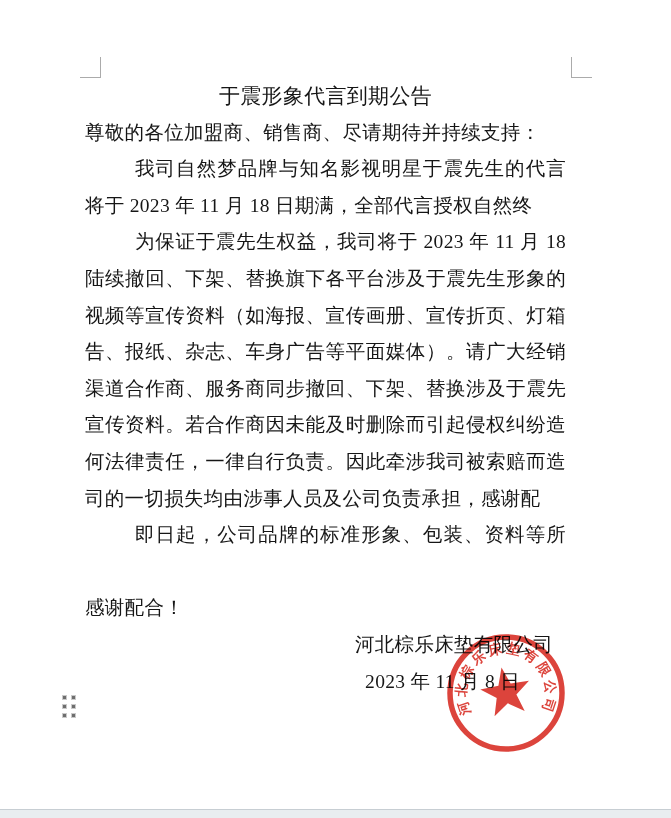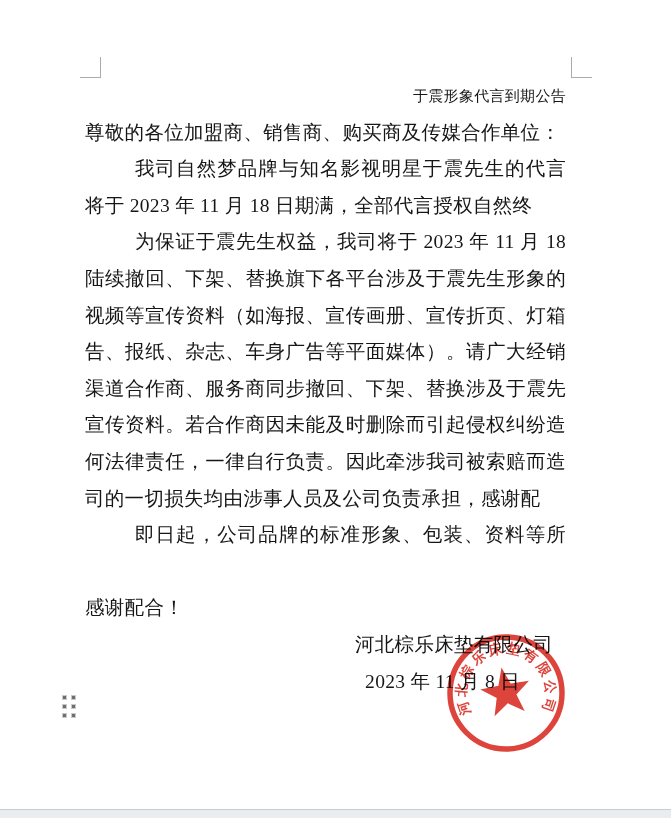--- a/index.html
+++ b/index.html
@@ -25,22 +25,22 @@
   
   .doc-text {
     position: absolute;
     left: 85px; top: 78px;
     width: 481px;
     font-size: 19.5px;
     line-height: 36.6px;
     letter-spacing: 0.3px;
   }
   .doc-title {
-    text-align: right;
-    font-size: 15px;
+    text-align: center;
+    font-size: 21px;
     height: 36.6px;
     line-height: 36.6px;
   }
   .doc-line { height: 36.6px; line-height: 36.6px; overflow: hidden; }
   .st-plain { text-align: left; }
   .st-justify { text-align: justify; text-align-last: justify; }
   .st-indent-justify { text-align: justify; text-align-last: justify; text-indent: 50px; }
   .st-blank { }
   .st-sign { text-align: right; padding-right: 13px; }
   .st-date { text-align: right; padding-right: 46px; }
@@ -79,21 +79,21 @@
 <body>
 
 <div class="page">
 
   <div class="crop-mark crop-tl"></div>
   <div class="crop-mark crop-tr"></div>
 
   <div class="doc-text">
     <div class="doc-title">于震形象代言到期公告</div>
     <div id="lines-container">
-        <div class="doc-line st-plain">尊敬的各位加盟商、销售商、购买商及传媒合作单位：</div>
+        <div class="doc-line st-plain">尊敬的各位加盟商、销售商、尽请期待并持续支持：</div>
         <div class="doc-line st-indent-justify">我司自然梦品牌与知名影视明星于震先生的代言合作</div>
         <div class="doc-line st-plain">将于 2023 年 11 月 18 日期满，全部代言授权自然终止。</div>
         <div class="doc-line st-indent-justify">为保证于震先生权益，我司将于 2023 年 11 月 18 日前</div>
         <div class="doc-line st-justify">陆续撤回、下架、替换旗下各平台涉及于震先生形象的图片、</div>
         <div class="doc-line st-justify">视频等宣传资料（如海报、宣传画册、宣传折页、灯箱广</div>
         <div class="doc-line st-justify">告、报纸、杂志、车身广告等平面媒体）。请广大经销商、</div>
         <div class="doc-line st-justify">渠道合作商、服务商同步撤回、下架、替换涉及于震先生的</div>
         <div class="doc-line st-justify">宣传资料。若合作商因未能及时删除而引起侵权纠纷造成任</div>
         <div class="doc-line st-justify">何法律责任，一律自行负责。因此牵涉我司被索赔而造成我</div>
         <div class="doc-line st-plain">司的一切损失均由涉事人员及公司负责承担，感谢配合。</div>

